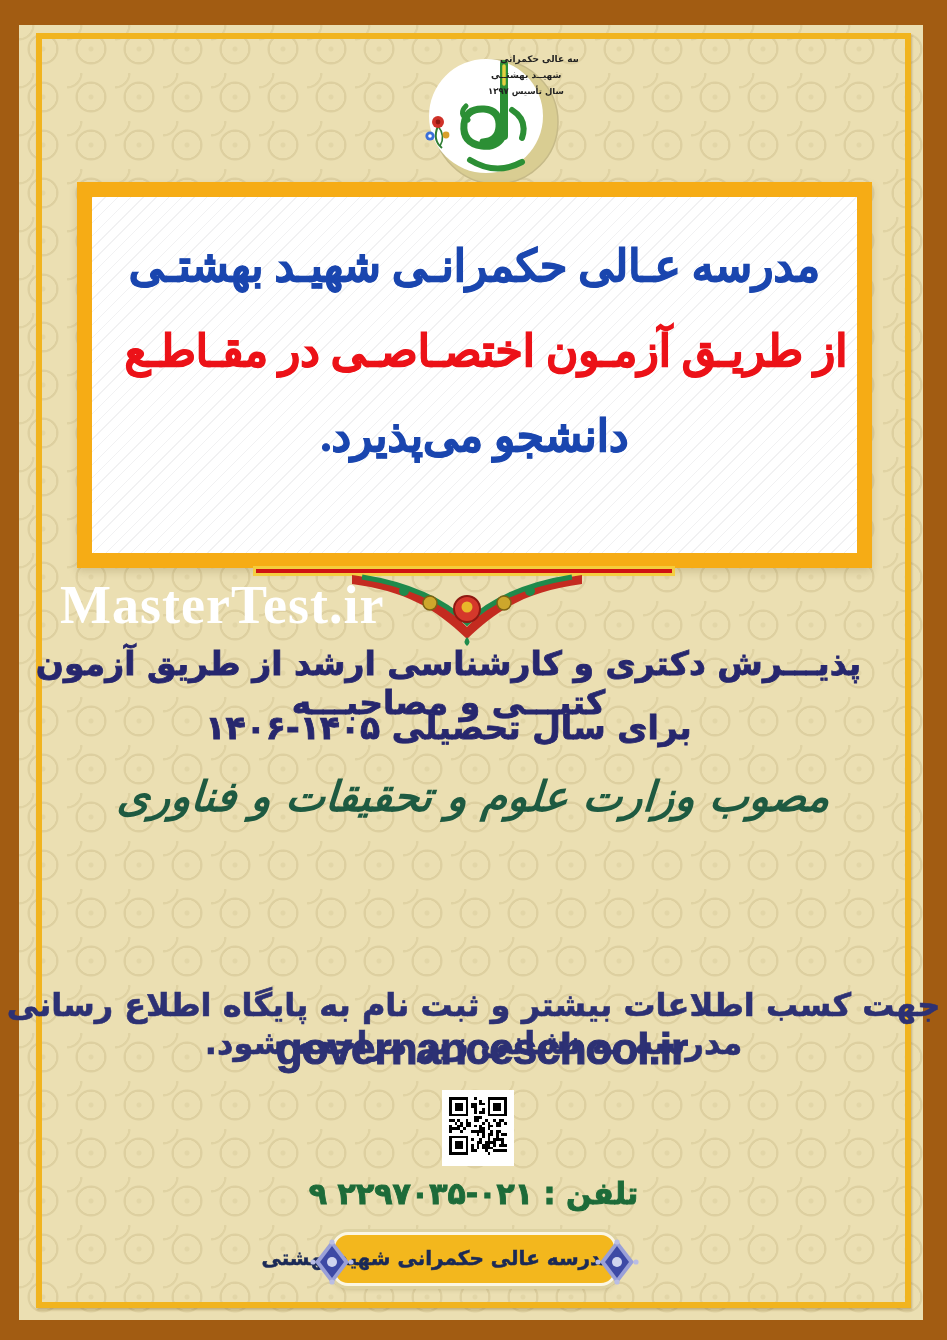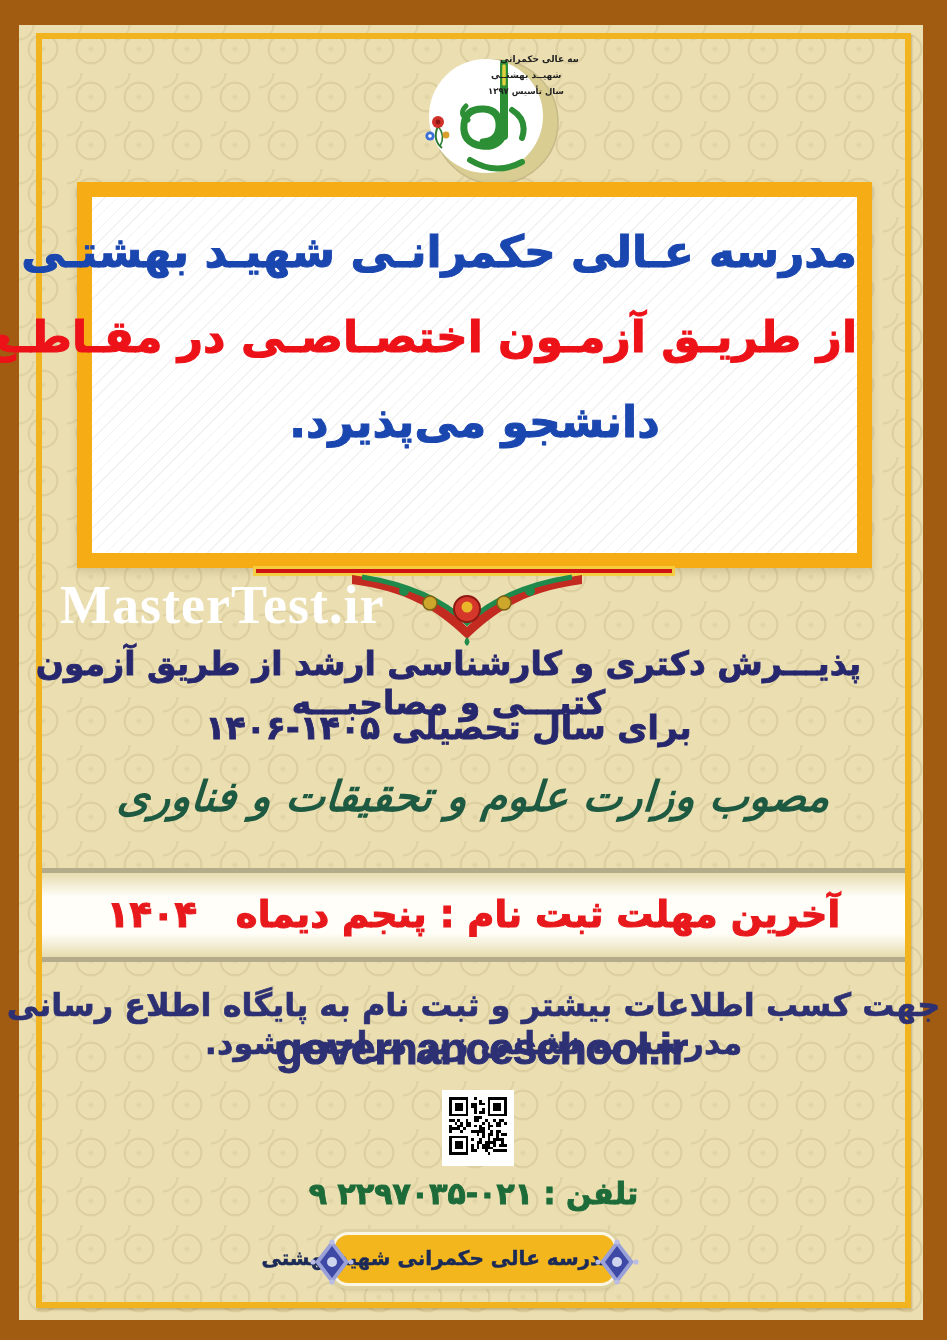--- a/index.html
+++ b/index.html
@@ -24,21 +24,21 @@
     box-shadow:1px 2px 2px rgba(120,90,30,.35);
   }
   
   .logo{position:absolute;left:408px;top:40px;width:170px;height:150px;}
   
   .headline-box{
     position:absolute;left:77px;top:182px;width:795px;height:386px;box-sizing:border-box;
     border:15px solid #f6ac15;background:#fff;
     background-image:repeating-linear-gradient(135deg, rgba(120,120,130,.10) 0 1px, transparent 1px 9px);
     box-shadow:0 4px 8px rgba(90,70,20,.18);
-    text-align:center;padding-top:12px;
+    text-align:center;padding-top:27px;font-family:Liberation Serif, serif;
   }
   .headline-box .hl{
     direction:rtl;font-weight:bold;font-size:44px;line-height:85px;
     -webkit-text-stroke:1px currentColor;letter-spacing:0px;white-space:nowrap;
   }
   .hl-blue{color:#1a46af;} .hl-red{color:#ec1218;margin-left:23px;}
   
   .red-line{
     position:absolute;left:256px;top:569px;width:416px;height:4px;background:#cf1212;
     box-shadow:0 0 0 3px rgba(244,205,60,.95);
@@ -169,23 +169,20 @@
       <path d="M115,66 q-5,5 0,9 q5,-4 0,-9" fill="#1f8a4c"></path>
     </svg>
   </div>
 
   <div class="master-site">MasterTest.ir</div>
 
   <div class="adm1">پذیـــرش دکتری و کارشناسی ارشد از طریق آزمون کتبـــی و مصاحبـــه</div>
   <div class="adm2">برای سال تحصیلی ۱۴۰۵-۱۴۰۶</div>
   <div class="approval">مصوب وزارت علوم و تحقیقات و فناوری</div>
 
-  <div class="band">
-    <div class="deadline">آخرین مهلت ثبت نام :  پنجم دیماه&nbsp;&nbsp;&nbsp;۱۴۰۴</div>
-  </div>
 
   <div class="info-line">جهت کسب اطلاعات بیشتر و ثبت نام به پایگاه اطلاع رسانی مدرسه به نشانی زیر مراجعه شود.</div>
   <div class="school-site">governanceschool.ir</div>
 
   <div class="qr-box">
     <svg id="qr" width="58" height="58" viewBox="0 0 21 21" shape-rendering="crispEdges">
         <rect x="9" y="0" width="1" height="1" fill="#000"></rect>
         <rect x="11" y="1" width="1" height="1" fill="#000"></rect>
         <rect x="8" y="2" width="1" height="1" fill="#000"></rect>
         <rect x="9" y="2" width="1" height="1" fill="#000"></rect>

